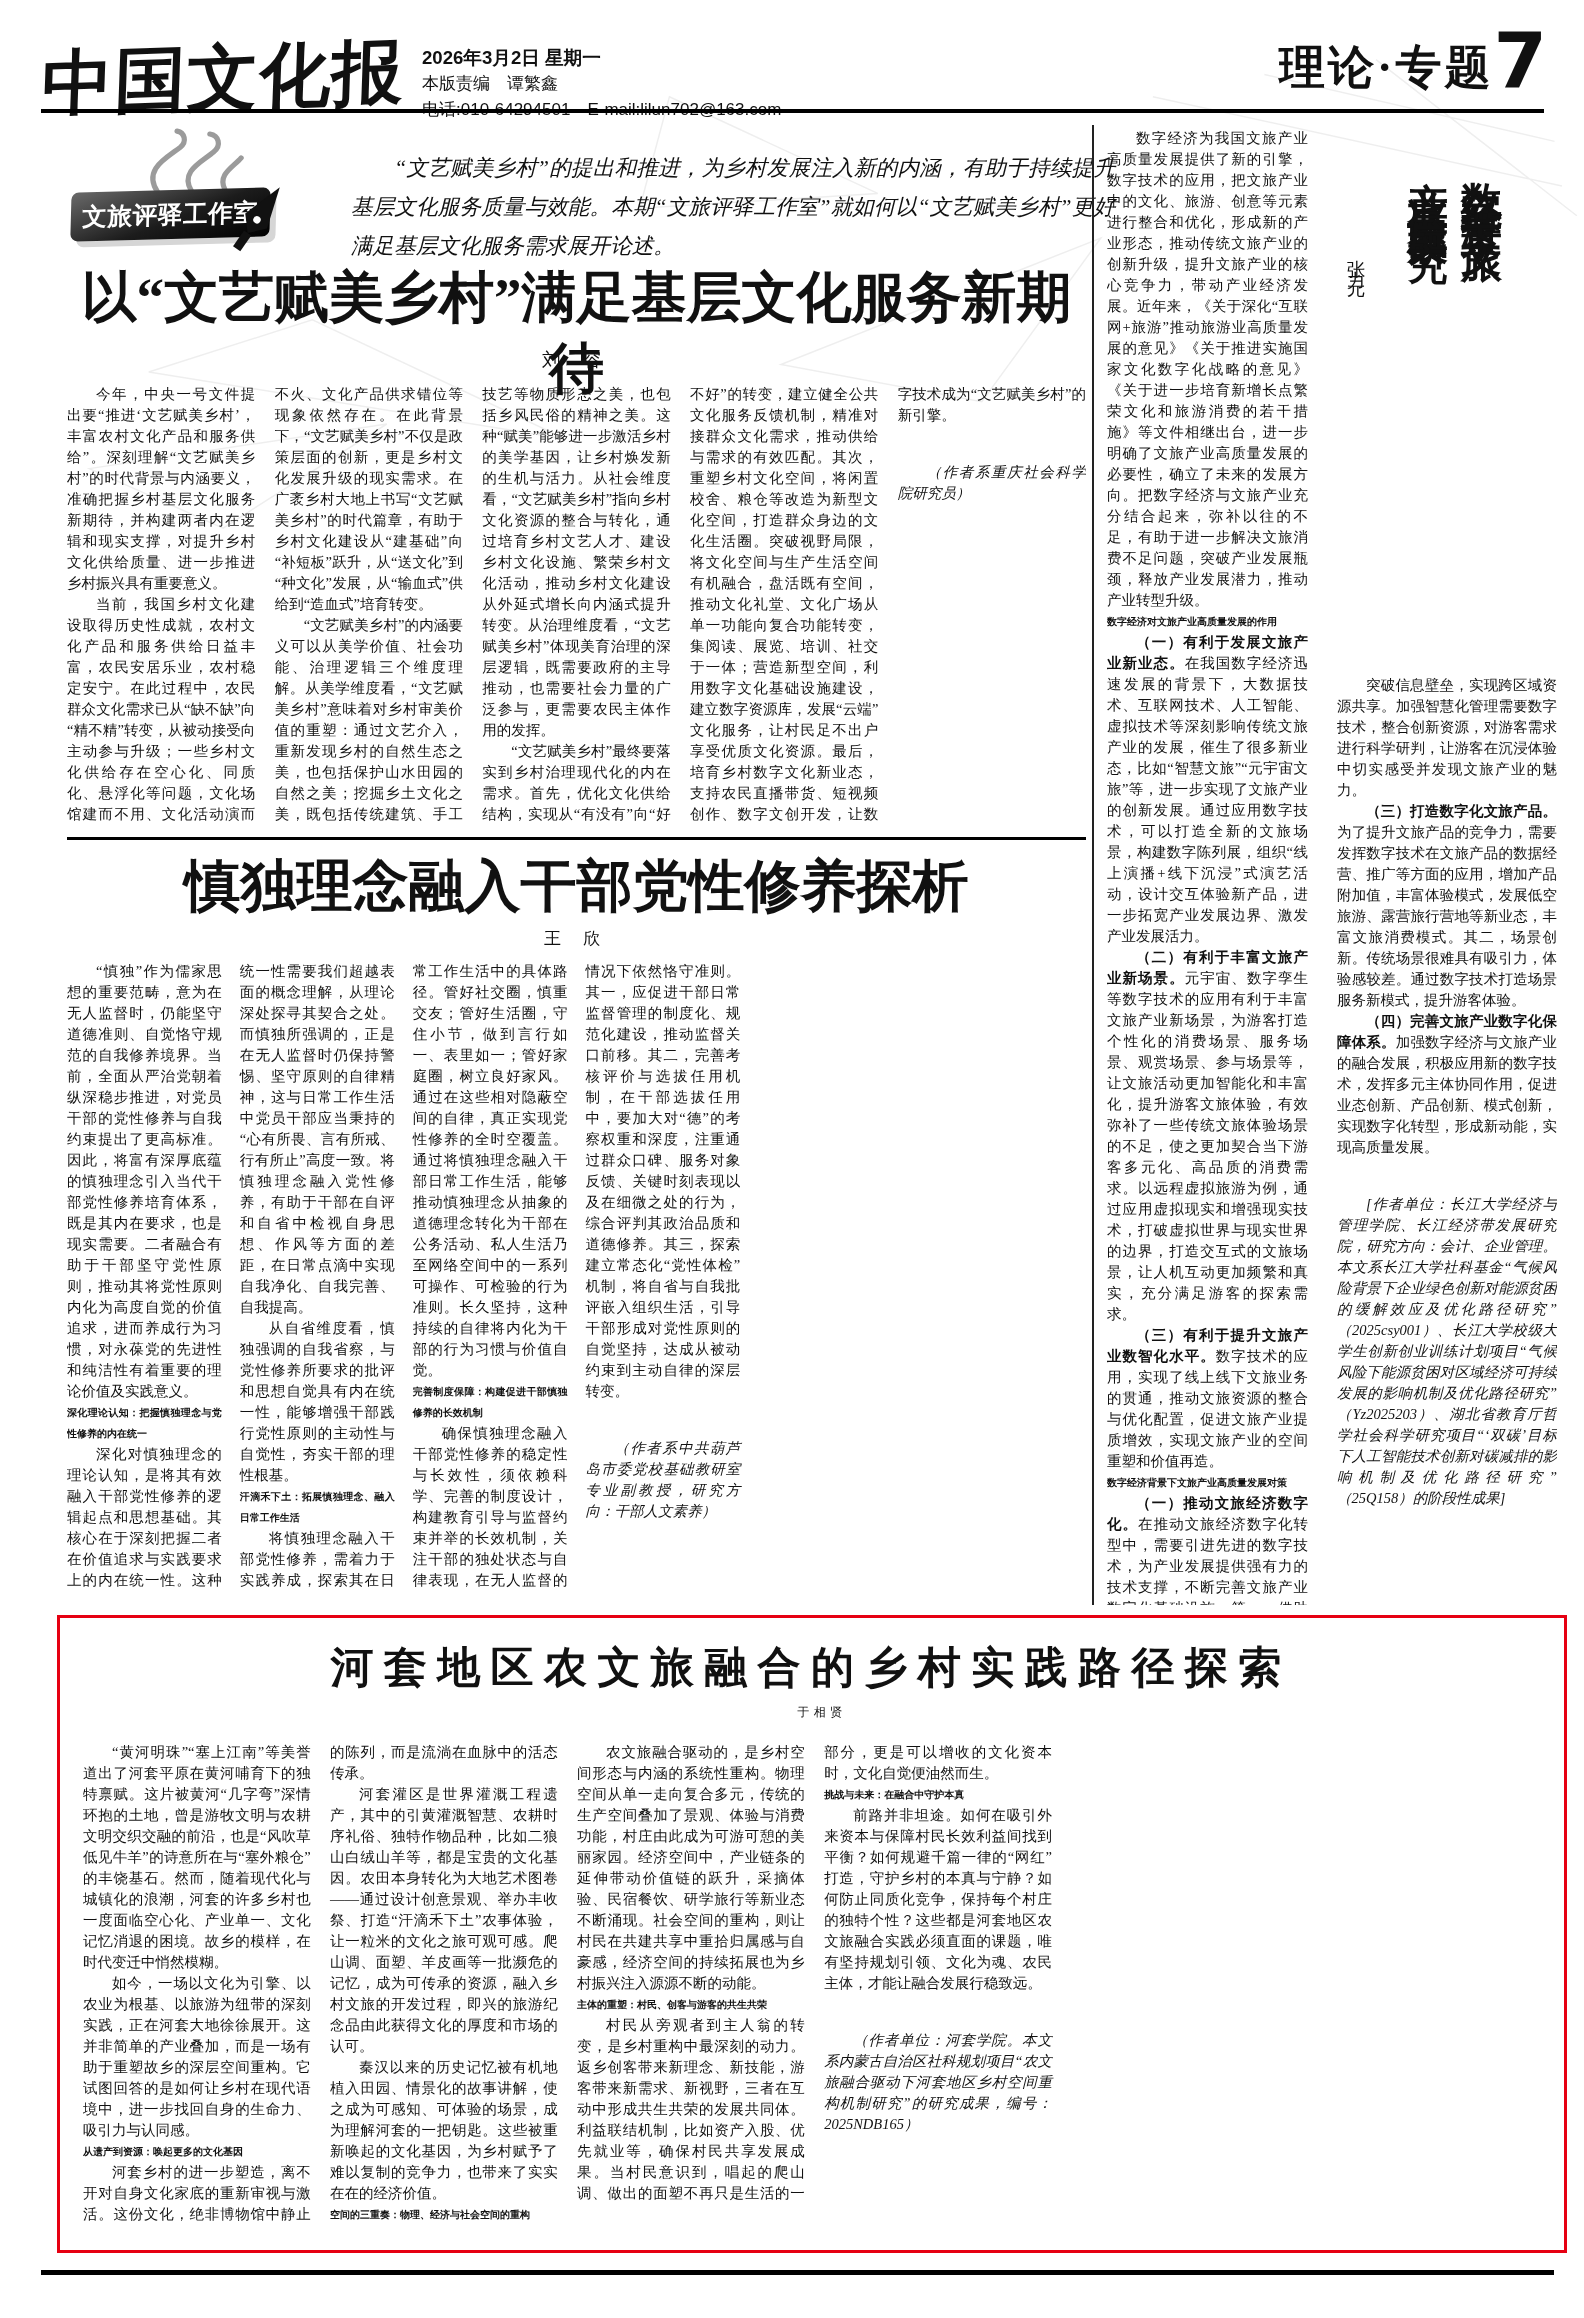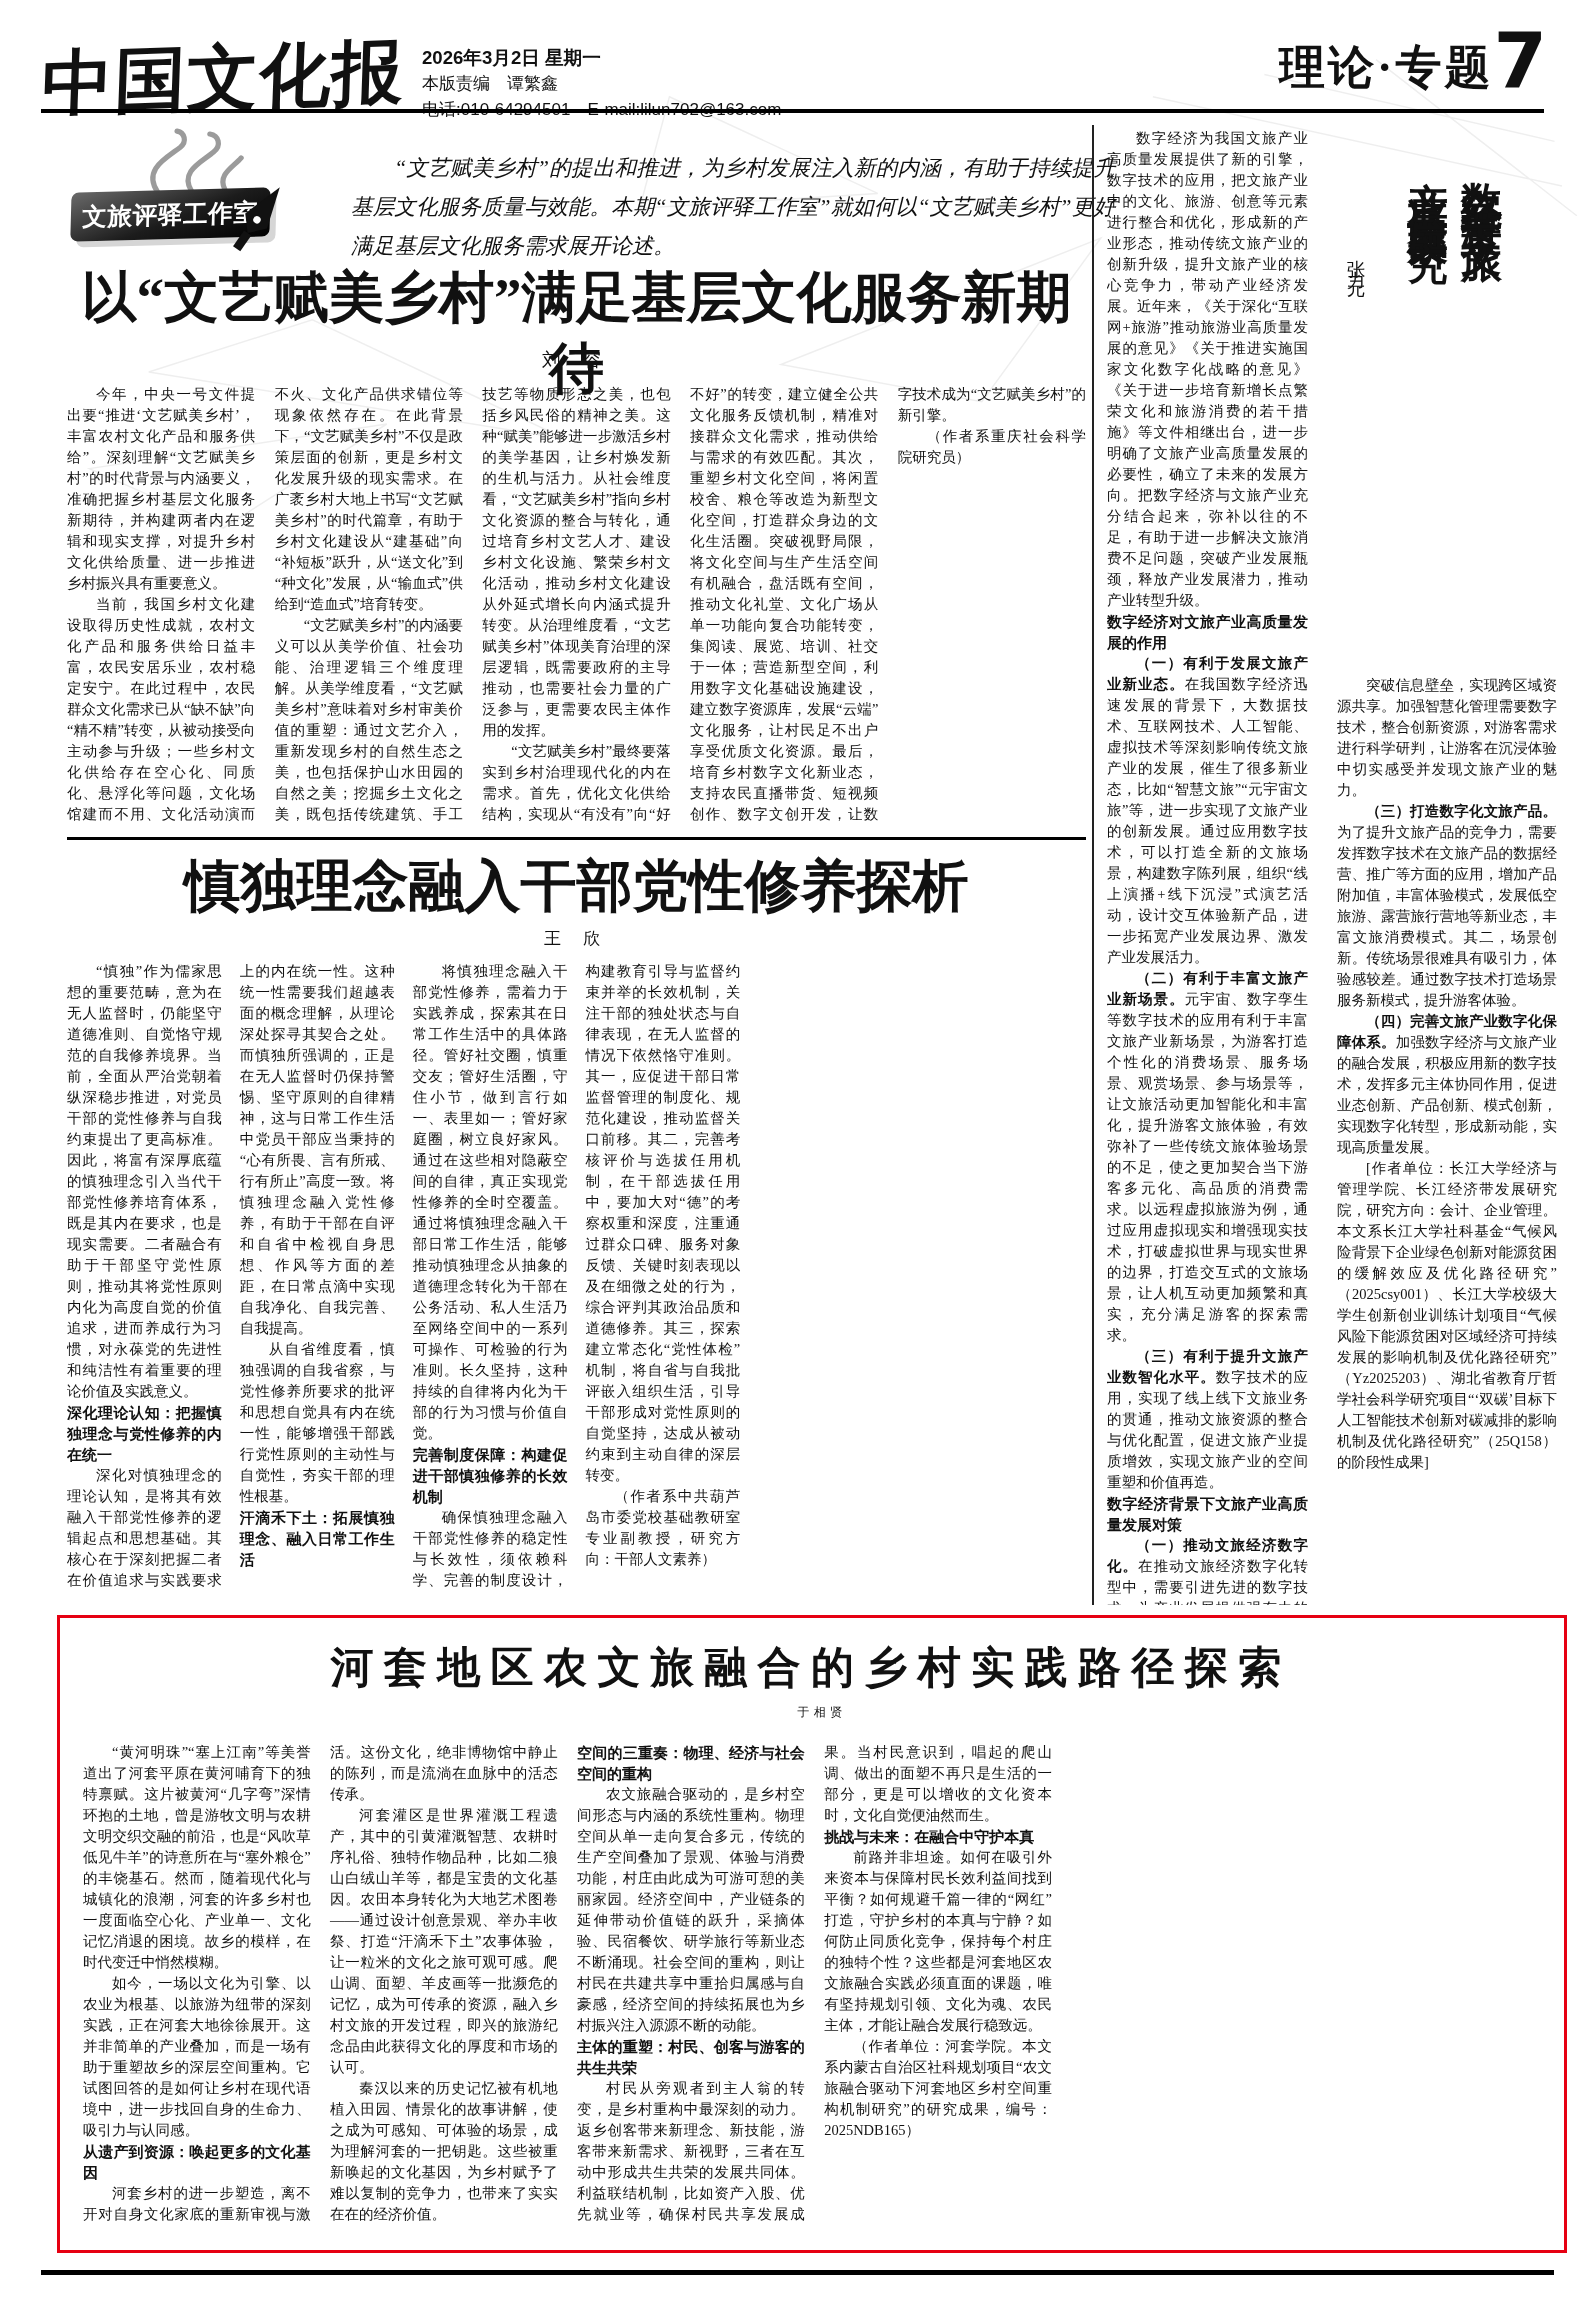--- a/index.html
+++ b/index.html
@@ -25,24 +25,24 @@
      display:flex;align-items:center;justify-content:center;border-radius:7.4px;
      transform:skewX(-3deg) rotate(-1.5deg);box-shadow:6px 6px 0 #d6d6d6;letter-spacing:0.7px;}
   
   #intro{left:321px;top:149px;width:764px;font-size:21.6px;line-height:39px;text-align:justify;
          text-indent:2em;font-style:italic;margin-left:30px;}
   
   .headline{text-align:center;font-weight:900;font-family:"Liberation Serif",serif;}
   .byline{text-align:center;font-size:18.6px;letter-spacing:9px;}
   .body-cols{font-size:14.5px;line-height:21px;text-align:justify;overflow:hidden;column-fill:auto;}
   .body-cols p{margin:0;text-indent:2em;}
-  .body-cols h4.sub{margin:0;text-indent:0;font-size:15px;line-height:21px;
+  .body-cols h4.sub{margin:0;text-indent:0;font-size:10px;line-height:21px;
       font-family:"Liberation Sans",sans-serif;font-weight:bold;}
   .body-cols .lead{font-weight:bold;font-family:"Liberation Sans",sans-serif;}
-  .body-cols p.attr{}
+  .body-cols p.attr{font-style:italic;margin-top:36px;}
   
   #a3-title{writing-mode:vertical-rl;font-size:41px;font-weight:900;letter-spacing:7.4px;
             line-height:54px;height:521px;}
   #a3-author{writing-mode:vertical-rl;font-size:18.6px;letter-spacing:10.4px;}
   
   #redbox{left:57px;top:1615px;width:1510px;height:638px;border:3.7px solid #e60012;background:#fff;box-sizing:border-box;}
   .vrule{background:#000;}
 </style>
 </head>
 <body>

